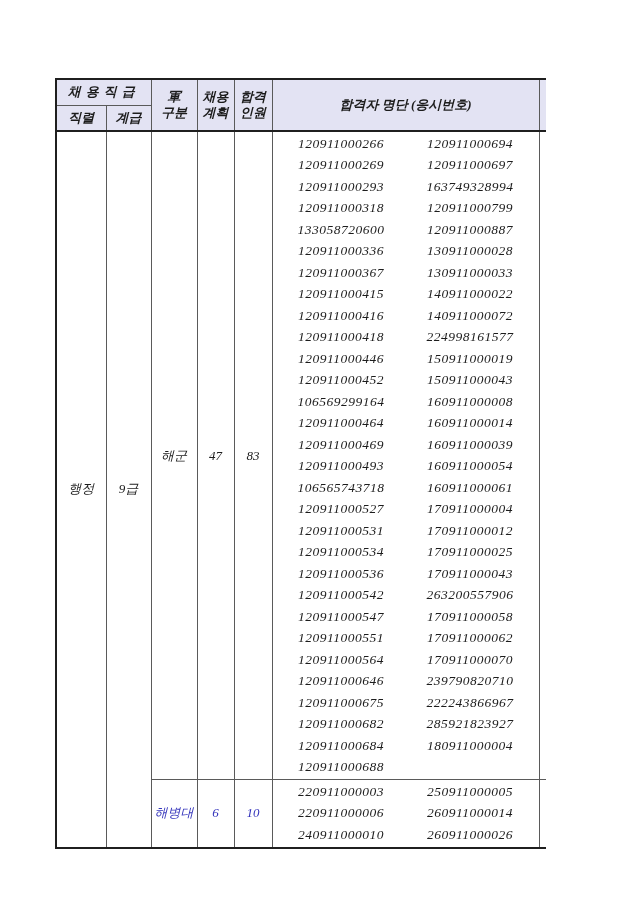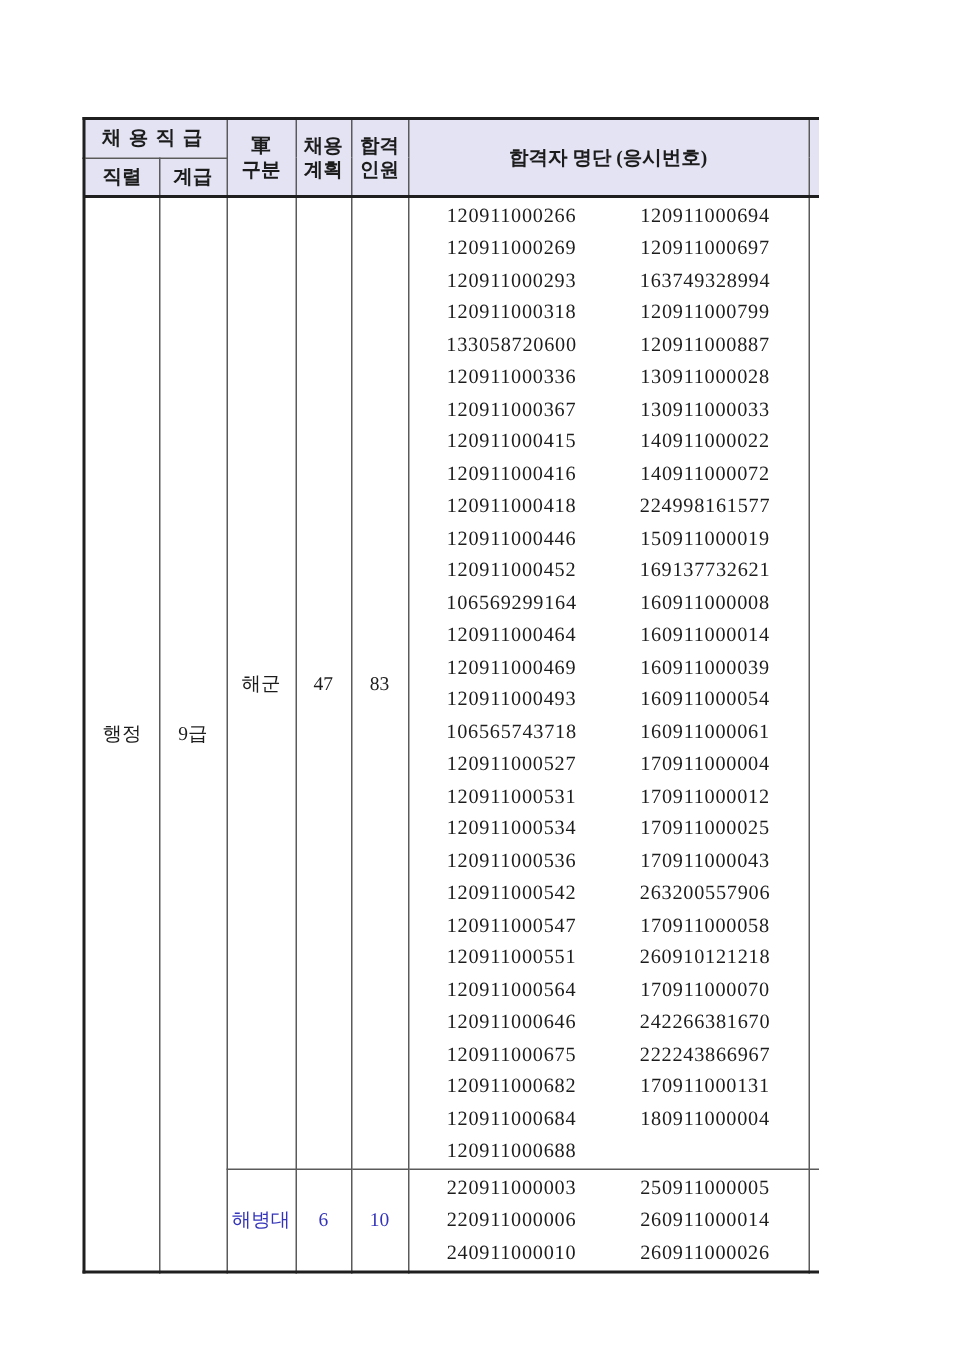--- a/index.html
+++ b/index.html
@@ -11,21 +11,21 @@
     --accent-blue:#3434bb;
   }
   *{box-sizing:border-box;}
   html,body{margin:0;padding:0;}
   body{
     width:640px;height:905px;
     background:var(--page-bg);
     font-family:"Liberation Serif","DejaVu Serif",serif;
     color:var(--text);
   }
-  .page{position:relative;width:546px;height:905px;overflow:hidden;}
+  .page{position:relative;width:546px;height:905px;overflow:hidden;font-style:italic;}
 
   table.results{
     position:absolute;left:55px;top:78px;width:530px;
     border-collapse:collapse;table-layout:fixed;
     border:2px solid var(--border-dark);
   }
   th,td{
     border:1px solid var(--border-inner);
     padding:0;text-align:center;vertical-align:middle;
   }
@@ -142,21 +142,21 @@
               <div class="roster-row">
                 <span class="num">120911000418</span>
                 <span class="num">224998161577</span>
               </div>
               <div class="roster-row">
                 <span class="num">120911000446</span>
                 <span class="num">150911000019</span>
               </div>
               <div class="roster-row">
                 <span class="num">120911000452</span>
-                <span class="num">169137732621</span>
+                <span class="num">150911000043</span>
               </div>
               <div class="roster-row">
                 <span class="num">106569299164</span>
                 <span class="num">160911000008</span>
               </div>
               <div class="roster-row">
                 <span class="num">120911000464</span>
                 <span class="num">160911000014</span>
               </div>
               <div class="roster-row">
@@ -190,37 +190,37 @@
               <div class="roster-row">
                 <span class="num">120911000542</span>
                 <span class="num">263200557906</span>
               </div>
               <div class="roster-row">
                 <span class="num">120911000547</span>
                 <span class="num">170911000058</span>
               </div>
               <div class="roster-row">
                 <span class="num">120911000551</span>
-                <span class="num">260910121218</span>
+                <span class="num">170911000062</span>
               </div>
               <div class="roster-row">
                 <span class="num">120911000564</span>
                 <span class="num">170911000070</span>
               </div>
               <div class="roster-row">
                 <span class="num">120911000646</span>
-                <span class="num">242266381670</span>
+                <span class="num">239790820710</span>
               </div>
               <div class="roster-row">
                 <span class="num">120911000675</span>
                 <span class="num">222243866967</span>
               </div>
               <div class="roster-row">
                 <span class="num">120911000682</span>
-                <span class="num">170911000131</span>
+                <span class="num">285921823927</span>
               </div>
               <div class="roster-row">
                 <span class="num">120911000684</span>
                 <span class="num">180911000004</span>
               </div>
               <div class="roster-row">
                 <span class="num">120911000688</span>
                 <span class="num"></span>
               </div>
             </div>

